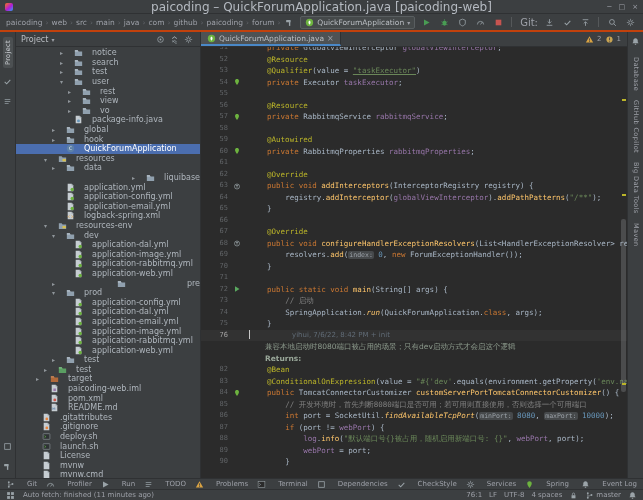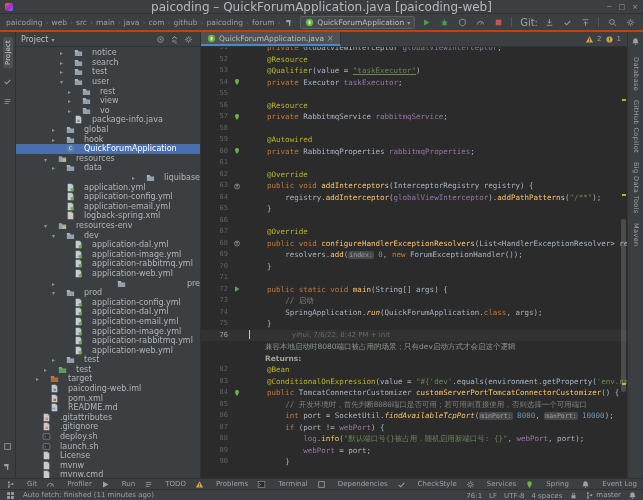--- a/index.html
+++ b/index.html
@@ -62,21 +62,21 @@
 .sg-mi{color:#ffc66b;font-style:italic}.sg-num{color:#6897bb}
 .sg-h{background:#46494b;color:#9ba1a8;border-radius:2px;font-size:6.5px;padding:0 1px}
 .scroll{position:absolute;top:0;right:0;bottom:0;width:7px}
 .thumb{position:absolute;right:1px;width:5px;border-radius:2px;background:rgba(170,175,180,.25);top:40%;height:40%}
 .tick{position:absolute;right:1px;width:4px;height:2px;background:#bbb529}
 
 .bottombar{height:11px;background:#3c3f41;border-top:1px solid #2f3133;display:flex;align-items:center;padding:0 6px;gap:9px;font-size:7px;color:#9da0a8;flex:none}
 .bbitem{display:flex;align-items:center;gap:12px;white-space:nowrap}
 .bb-right{margin-left:auto;display:flex;gap:8px}
 .statusbar{height:11px;background:#3c3f41;border-top:1px solid #2f3133;display:flex;align-items:center;padding:0 6px;gap:8px;font-size:7px;color:#9da0a8;flex:none}
-.sb-right{margin-left:auto;display:flex;align-items:flex-end;gap:7px;white-space:nowrap}
+.sb-right{margin-left:auto;display:flex;align-items:center;gap:7px;white-space:nowrap}
 .sbitem{display:flex;align-items:center;gap:2px}
 .ic{display:inline-flex;align-items:center;justify-content:center}
 .ic svg{display:block;width:9px;height:9px}
 .gico .ic svg{width:8px;height:8px}
 .chevglyph{font-size:6px;color:#9da0a8}
 </style>
 </head>
 <body>
 
 <div class="ide">

